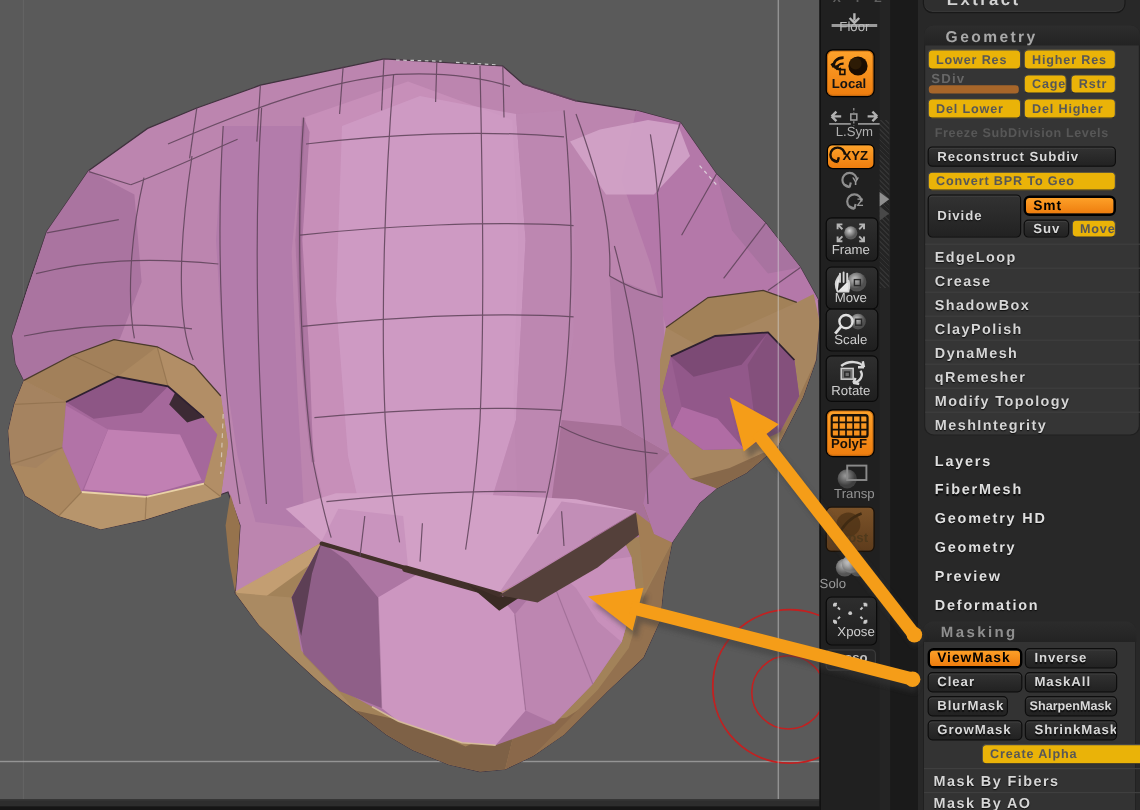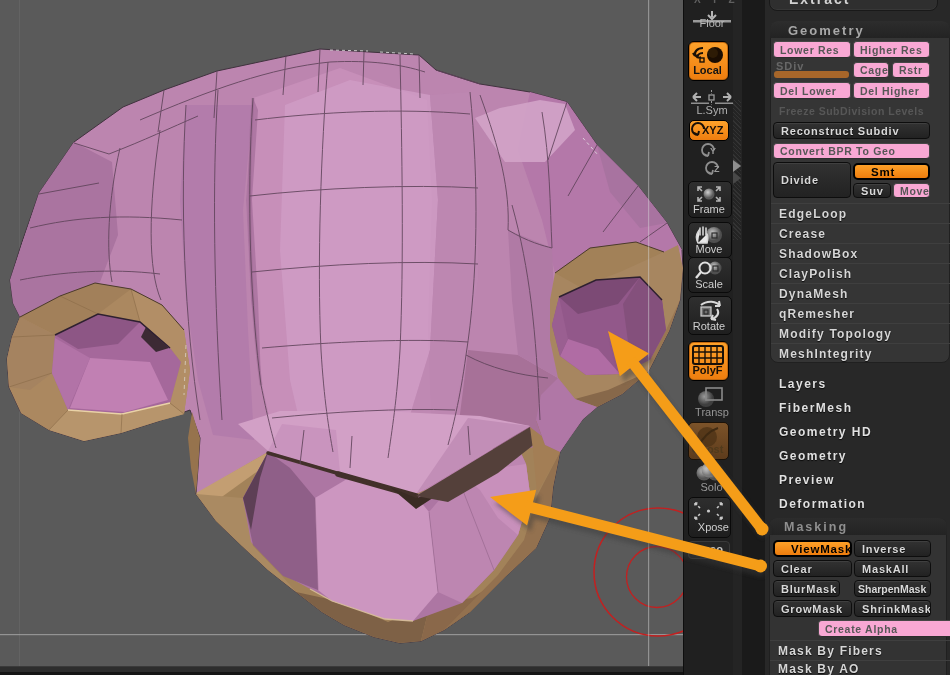--- a/index.html
+++ b/index.html
@@ -5,22 +5,22 @@
 body{width:950px;height:675px;position:relative;overflow:hidden;font-family:"Liberation Sans",sans-serif;}
 #canvas{position:absolute;left:0;top:0;width:683px;height:666px;background:#5a5a5a;overflow:hidden;}
 #botstrip{position:absolute;left:0;top:666px;width:683px;height:9px;background:#2d2d2d;border-top:1px solid #3a3a3a;}
 #botstrip2{position:absolute;left:0;top:672px;width:683px;height:3px;background:#151515;}
 #toolbar{position:absolute;left:683px;top:0;width:50px;height:675px;background:#202020;border-left:1px solid #0e0e0e;}
 #scrollstrip{position:absolute;left:733px;top:0;width:9px;height:675px;background:#242424;}
 #gutter{position:absolute;left:742px;top:0;width:23px;height:675px;background:#1a1a1a;}
 #panelcol{position:absolute;left:765px;top:0;width:185px;height:675px;background:#282828;}
 .abs{position:absolute;}
 .btn{position:absolute;background:linear-gradient(#323232,#222);border:1px solid #0d0d0d;border-radius:4px;color:#d9d9d9;font-weight:bold;font-size:11px;letter-spacing:0.8px;box-shadow:inset 0 1px 0 rgba(255,255,255,.07);display:flex;align-items:center;padding-left:7px;box-sizing:border-box;text-shadow:0 1px 1px rgba(0,0,0,.7);white-space:nowrap;overflow:hidden;}
-.btnd{position:absolute;background:#f9a8d4;border:1px solid #464646;border-bottom-color:#2d2d2d;border-radius:4px;color:#575757;font-weight:bold;font-size:10.5px;letter-spacing:0.7px;display:flex;align-items:center;padding-left:6px;box-sizing:border-box;white-space:nowrap;overflow:hidden;}
-.btno{position:absolute;background:linear-gradient(#fda028,#ee7d0e);border:2px solid #000;border-radius:5px;color:#000;font-weight:bold;font-size:11.5px;letter-spacing:0.8px;display:flex;align-items:center;padding-left:16px;box-sizing:border-box;white-space:nowrap;overflow:hidden;}
+.btnd{position:absolute;background:#eab308;border:1px solid #464646;border-bottom-color:#2d2d2d;border-radius:4px;color:#575757;font-weight:bold;font-size:10.5px;letter-spacing:0.7px;display:flex;align-items:center;padding-left:6px;box-sizing:border-box;white-space:nowrap;overflow:hidden;}
+.btno{position:absolute;background:linear-gradient(#fda028,#ee7d0e);border:2px solid #000;border-radius:5px;color:#000;font-weight:bold;font-size:11.5px;letter-spacing:0.8px;display:flex;align-items:center;padding-left:6px;box-sizing:border-box;white-space:nowrap;overflow:hidden;}
 .crow{position:absolute;border-top:1px solid #3f3f3f;color:#d6d6d6;font-weight:bold;font-size:12px;letter-spacing:1.2px;display:flex;align-items:center;text-shadow:0 1px 1px rgba(0,0,0,.8);white-space:nowrap;overflow:hidden;}
 .prow{position:absolute;color:#e0e0e0;font-weight:bold;font-size:12px;letter-spacing:1.5px;text-shadow:0 1px 1px rgba(0,0,0,.8);}
 </style></head>
 <body>
 <div id="canvas">
 <svg width="683" height="666" viewBox="0 0 683 666" xmlns="http://www.w3.org/2000/svg">
 
 <rect x="19" y="0" width="1" height="666" fill="#9a9a9a" opacity="0.15"></rect>
 
 <rect x="0" y="634" width="683" height="1.2" fill="#a2a2a2" opacity="0.8"></rect>
@@ -308,21 +308,21 @@
         </radialGradient>
         <radialGradient id="sp6" cx="40%" cy="35%">
           <stop offset="0%" stop-color="#b8b8b8"></stop>
           <stop offset="100%" stop-color="#565656"></stop>
         </radialGradient>
       </defs>
       <circle cx="10" cy="12" r="7.5" fill="url(#sp6)"></circle>
       <circle cx="21" cy="12" r="7.5" fill="url(#sp6)"></circle>
       <circle cx="15" cy="9" r="7.5" fill="url(#sp5)"></circle>
     </svg>
-<div class="abs" style="left:0;top:481px;width:57px;text-align:center;color:#9a9a9a;font-size:11px;">Solo</div>
+<div class="abs" style="left:0;top:481px;width:57px;color:#9a9a9a;font-size:11px;">Solo</div>
 
 <div class="abs" style="left:5px;top:497px;width:41px;height:39px;background:linear-gradient(#2e2e2e,#1e1e1e);border:1px solid #0a0a0a;border-radius:5px;"></div>
 <svg class="abs" style="left:9px;top:500px" width="33" height="22" viewBox="0 0 33 22">
       <g stroke="#c9c9c9" stroke-width="1.6" fill="none">
         <path d="M8,8 L3,3 M3,3 L3,7 M3,3 L7,3" stroke-dasharray="2.5,1.8"></path>
         <path d="M25,8 L30,3 M30,3 L30,7 M30,3 L26,3" stroke-dasharray="2.5,1.8"></path>
         <path d="M8,14 L3,19 M3,19 L3,15 M3,19 L7,19" stroke-dasharray="2.5,1.8"></path>
         <path d="M25,14 L30,19 M30,19 L30,15 M30,19 L26,19" stroke-dasharray="2.5,1.8"></path>
       </g>
       <circle cx="16.5" cy="11" r="1.6" fill="#c9c9c9"></circle>

